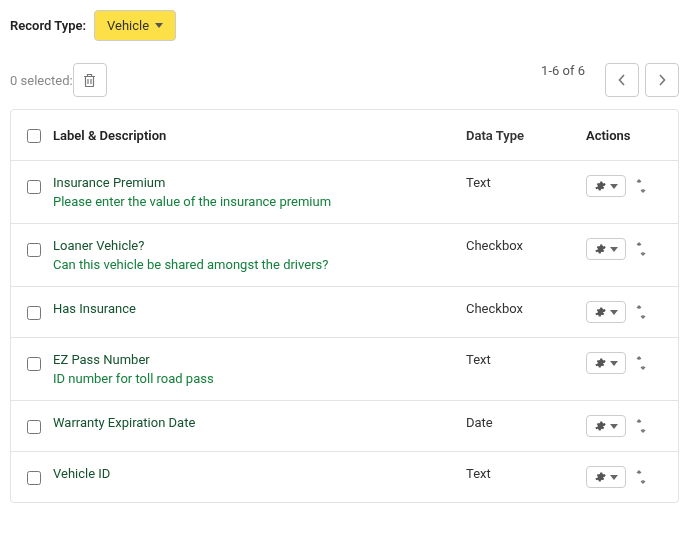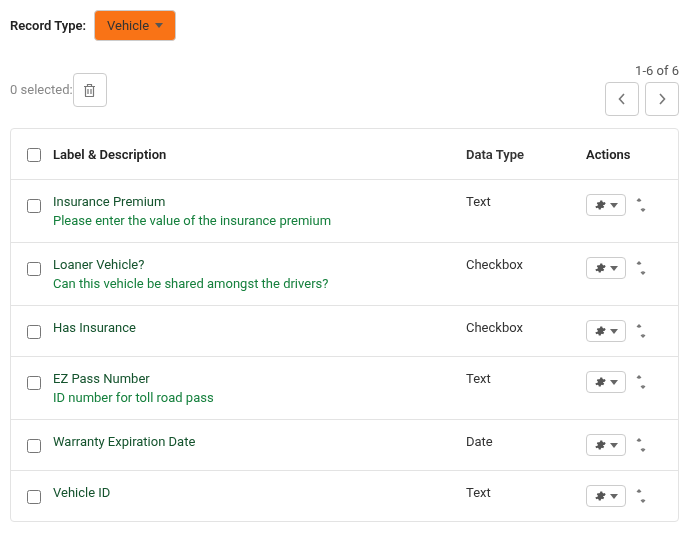--- a/index.html
+++ b/index.html
@@ -15,21 +15,21 @@
   .top-row {
     display: flex;
     align-items: center;
     gap: 8px;
     margin-bottom: 22px;
   }
   .label-bold { font-weight: 600; color: #222; }
   .dropdown-btn {
     border: 1px solid #ccc;
     border-radius: 4px;
-    background: #f97316;
+    background: #fde047;
     padding: 7px 12px;
     display: inline-flex;
     align-items: center;
     gap: 6px;
     cursor: pointer;
     color: #333;
   }
   .caret-down {
     width: 0; height: 0;
     border-left: 4px solid transparent;
@@ -42,24 +42,23 @@
     justify-content: space-between;
     margin-bottom: 12px;
   }
   .toolbar-left {
     display: flex;
     align-items: center;
     color: #888;
   }
   .toolbar-right {
     display: flex;
-    align-items: flex-end;
-    gap: 4px;
+    align-items: flex-start;
+    gap: 20px;
     color: #555;
-    flex-direction: column;
   }
   .icon-btn {
     border: 1px solid #ccc;
     border-radius: 4px;
     background: #fff;
     width: 34px; height: 34px;
     display: inline-flex;
     align-items: center;
     justify-content: center;
     cursor: pointer;

